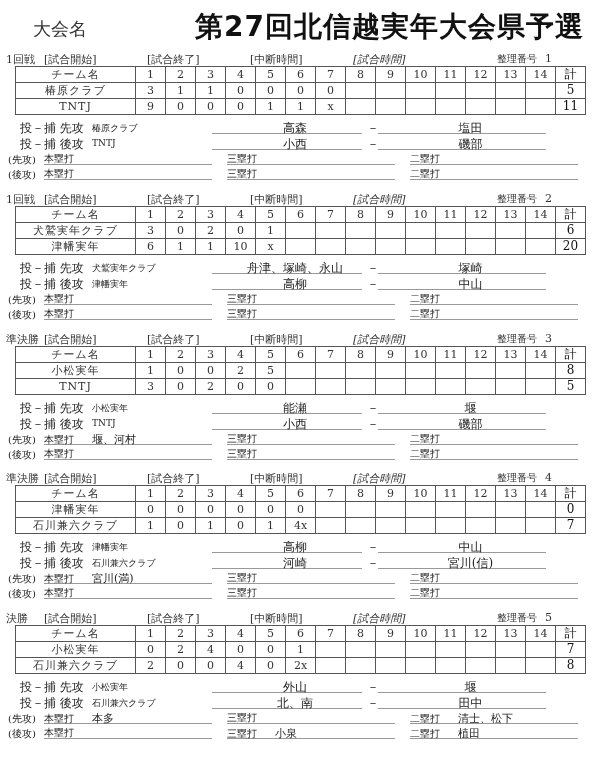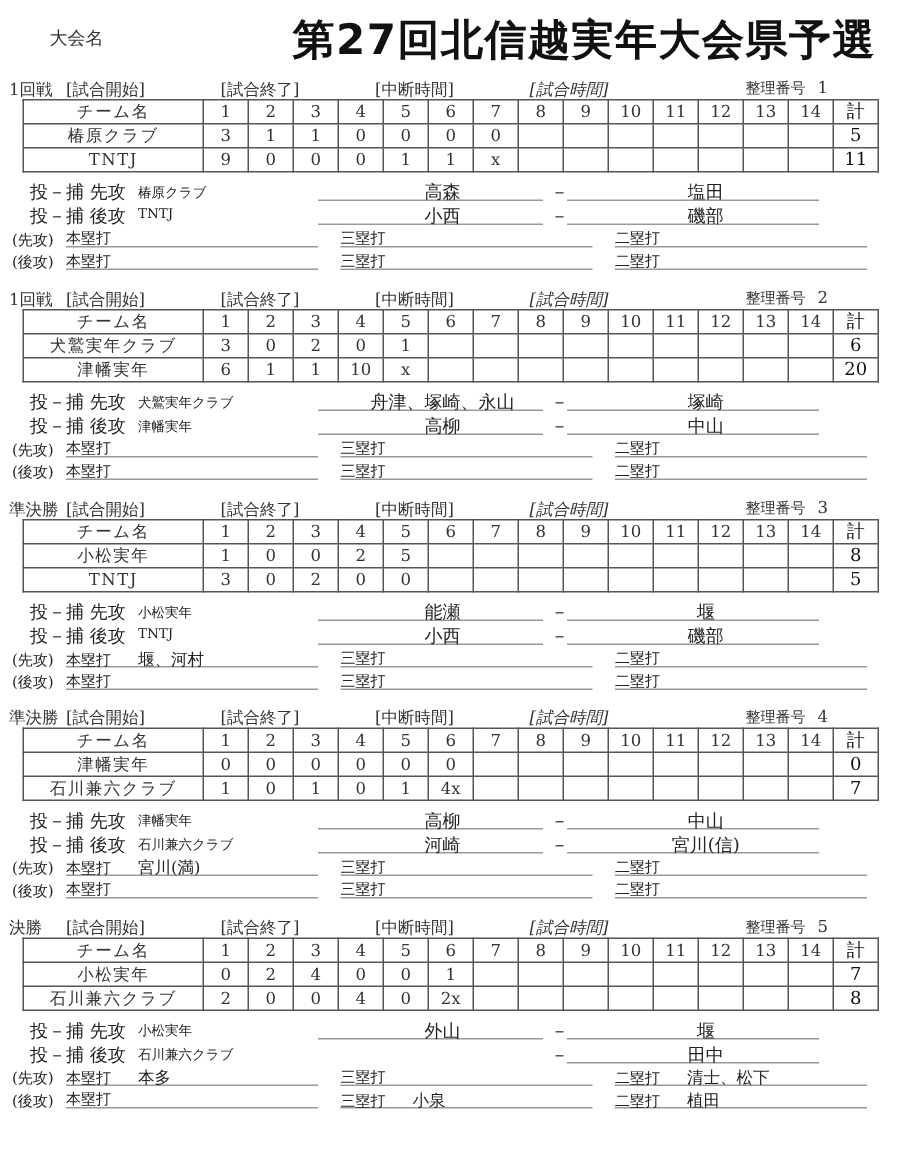--- a/index.html
+++ b/index.html
@@ -1,18 +1,18 @@
 <!DOCTYPE html>
 <html><head>
 <meta charset="utf-8">
 <style>
   html, body { margin: 0; padding: 0; background: #ffffff; }
   body { width: 600px; height: 769px; position: relative; overflow: hidden;
          font-family: "DejaVu Serif", "Liberation Serif", serif; color: #222; }
-  .tourney-label { position: absolute; left: 33px; top: 17px; font-size: 12px; color: #333; }
+  .tourney-label { position: absolute; left: 33px; top: 17px; font-size: 18px; color: #333; }
   .main-title { position: absolute; left: 195px; top: 8px; font-size: 28px; font-weight: bold;
                 font-family: "DejaVu Sans", "Liberation Sans", sans-serif; color: #111; letter-spacing: 1px; }
   .game { position: absolute; left: 0; width: 600px; height: 135px; }
   .hdr { position: absolute; top: 0; height: 14px; font-size: 11px; white-space: nowrap; color: #333; }
   .hdr.round { left: 6px; }
   .hdr.start { left: 44px; }
   .hdr.end { left: 147px; }
   .hdr.mid { left: 250px; }
   .hdr.dur { left: 353px; font-style: italic; }
   .hdr.seq { left: 497px; font-size: 10px; font-family: "DejaVu Sans", sans-serif; }
@@ -486,20 +486,21 @@
     <div class="pc-row r1" style="top:68px">
       <span class="pc-label">投－捕 先攻</span>
       <span class="pc-team">小松実年</span>
       <span class="pc-pitcher">外山</span>
       <span class="pc-dash">－</span>
       <span class="pc-catcher">堰</span>
     </div>
     <div class="pc-row r2" style="top:84px">
       <span class="pc-label">投－捕 後攻</span>
       <span class="pc-team">石川兼六クラブ</span>
+      <span class="pc-pitcher">北、南</span>
       <span class="pc-dash">－</span>
       <span class="pc-catcher">田中</span>
     </div>
     <div class="hit-row h1" style="top:100px">
       <span class="hit-side">(先攻)</span>
       <span class="hit-field hr"><span class="k">本塁打</span><span class="v">本多</span></span>
       <span class="hit-field tb"><span class="k">三塁打</span><span class="v"></span></span>
       <span class="hit-field db"><span class="k">二塁打</span><span class="v">清士、松下</span></span>
     </div>
     <div class="hit-row h2" style="top:115px">

